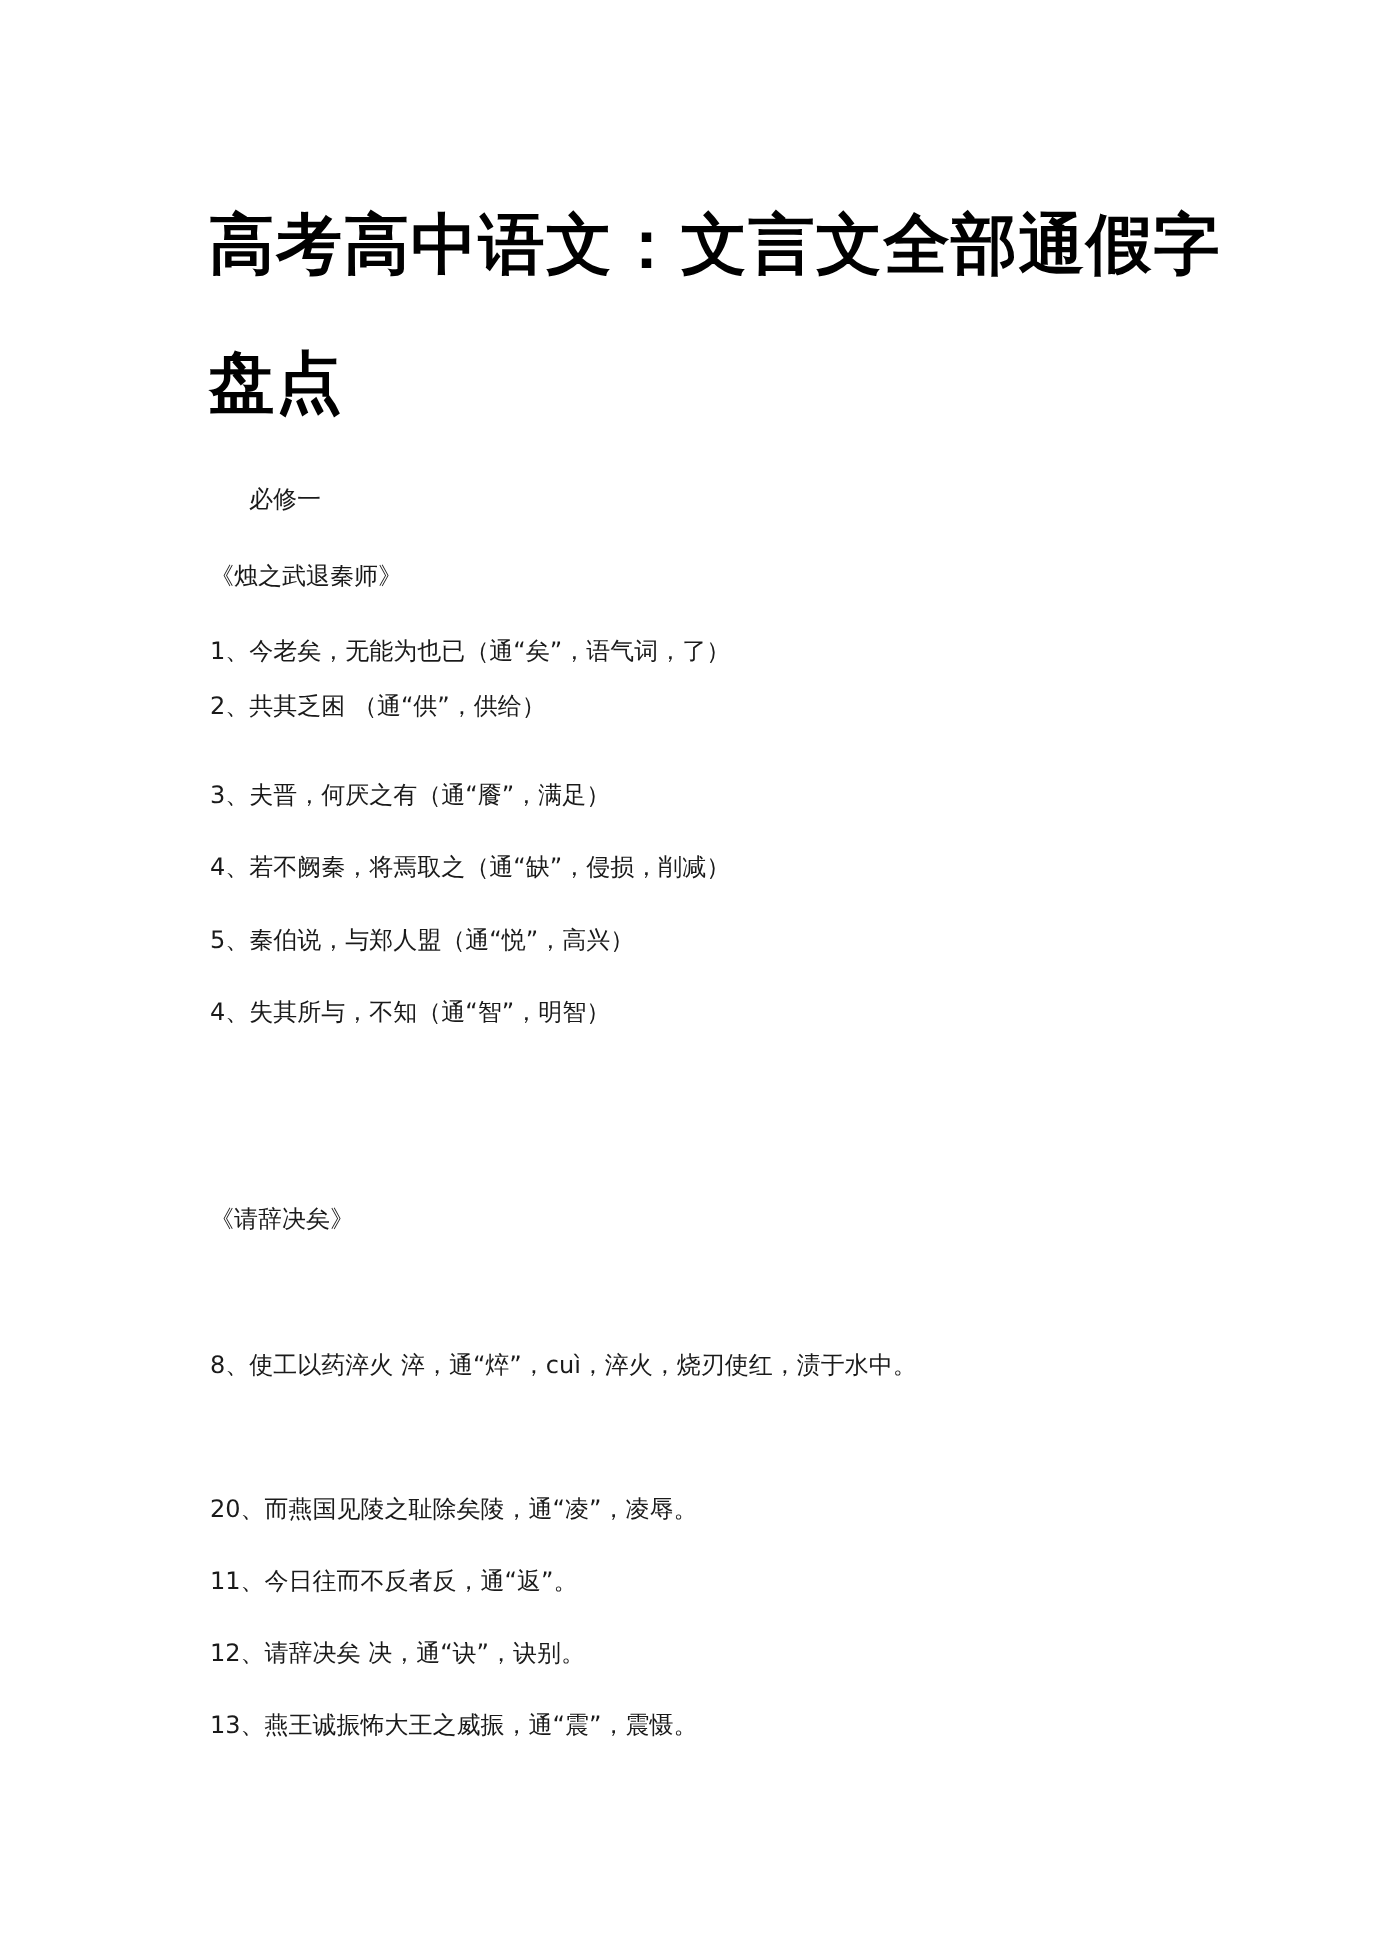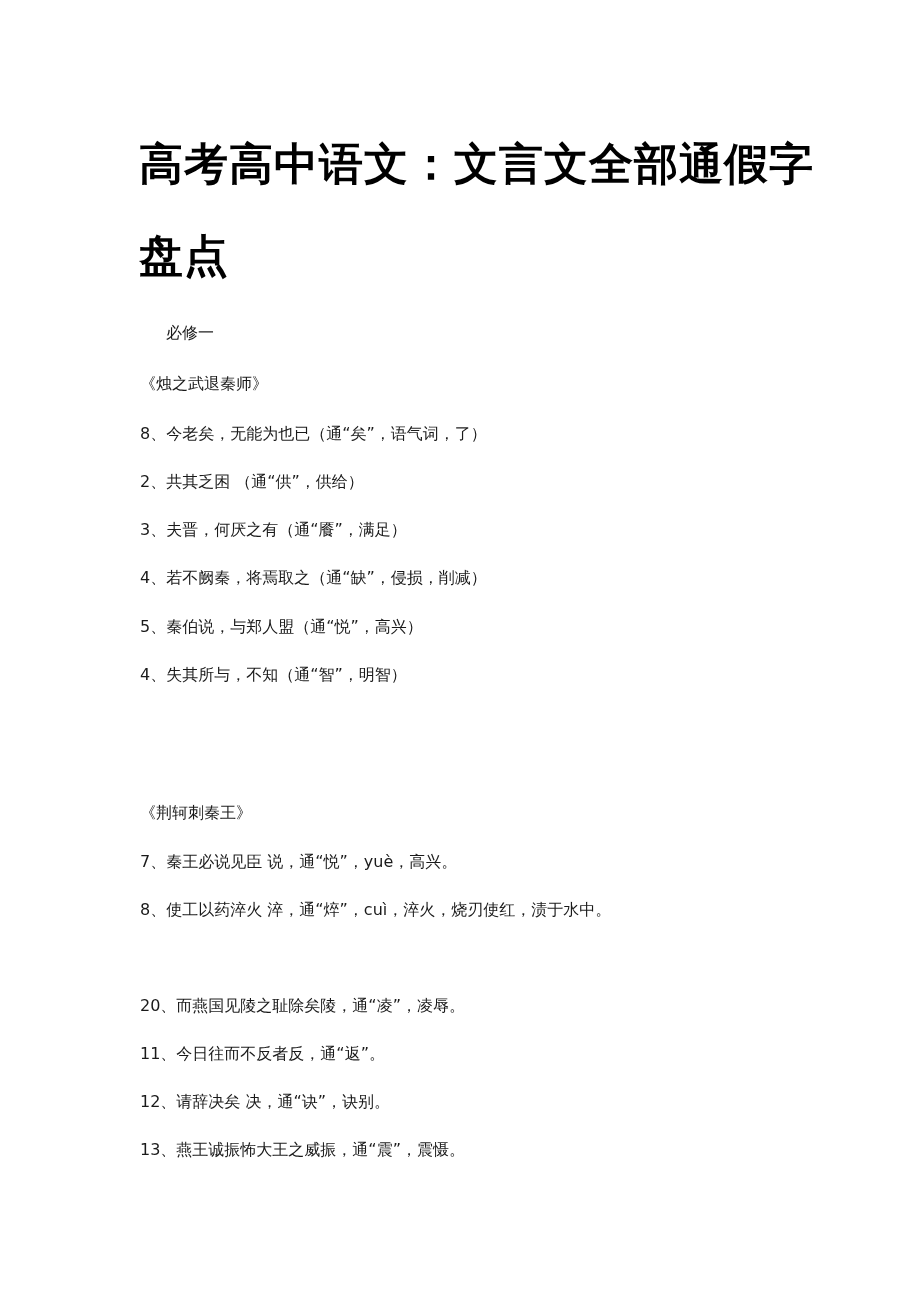--- a/index.html
+++ b/index.html
@@ -46,27 +46,26 @@
 </head>
 <body>
 
 <div class="page">
   <div class="title l1">高考高中语文：文言文全部通假字</div>
   <div class="title l2">盘点</div>
 
   <div class="line indent" style="top:325px;">必修一</div>
 
   <div class="line" style="top:376px;">《烛之武退秦师》</div>
-  <div class="line" style="top:426px;">8、今老矣，无能为也已（通“矣”，语气词，了）</div>
-  <div class="line" style="top:474px;">2、共其乏困 （通“供”，供给）</div>
+  <div class="line" style="top:426px;">1、今老矣，无能为也已（通“矣”，语气词，了）</div>
+  <div class="line" style="top:463px;">2、共其乏困 （通“供”，供给）</div>
   <div class="line" style="top:522px;">3、夫晋，何厌之有（通“餍”，满足）</div>
   <div class="line" style="top:570px;">4、若不阙秦，将焉取之（通“缺”，侵损，削减）</div>
   <div class="line" style="top:619px;">5、秦伯说，与郑人盟（通“悦”，高兴）</div>
   <div class="line" style="top:667px;">4、失其所与，不知（通“智”，明智）</div>
 
-  <div class="line" style="top:805px;">《荆轲刺秦王》</div>
-  <div class="line" style="top:854px;">7、秦王必说见臣 说，通“悦”，yuè，高兴。</div>
+  <div class="line" style="top:805px;">《请辞决矣》</div>
   <div class="line" style="top:902px;">8、使工以药淬火 淬，通“焠”，cuì，淬火，烧刃使红，渍于水中。</div>
   <div class="line" style="top:998px;">20、而燕国见陵之耻除矣陵，通“凌”，凌辱。</div>
   <div class="line" style="top:1046px;">11、今日往而不反者反，通“返”。</div>
   <div class="line" style="top:1094px;text-align:right;">12、请辞决矣 决，通“诀”，诀别。</div>
   <div class="line" style="top:1142px;">13、燕王诚振怖大王之威振，通“震”，震慑。</div>
 </div>
 
 </body></html>

